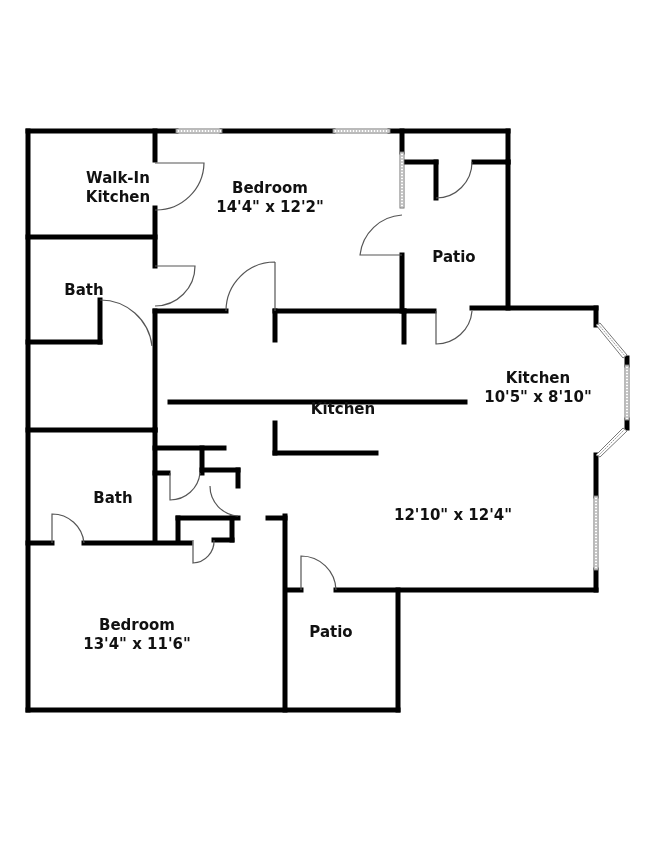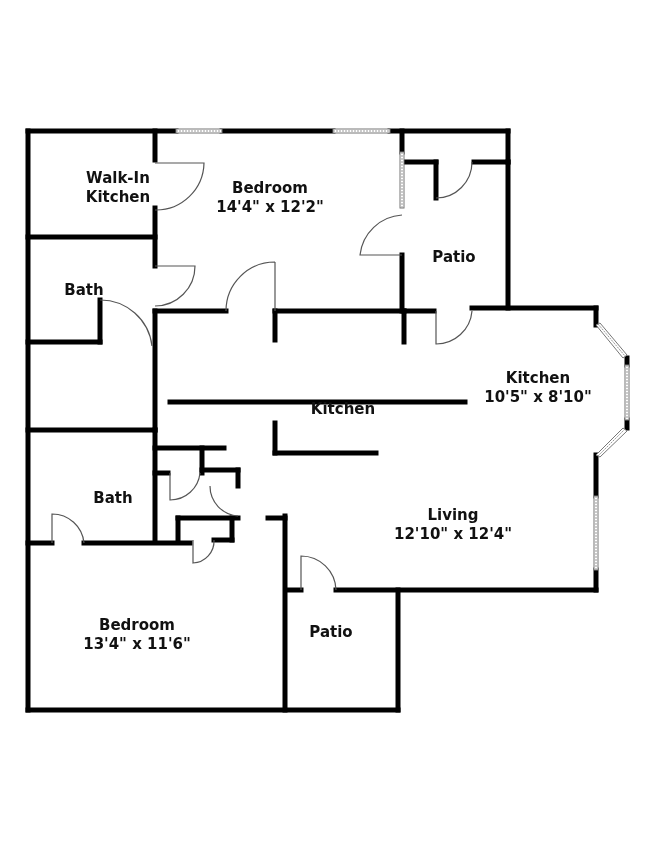--- a/index.html
+++ b/index.html
@@ -143,21 +143,20 @@
 <div class="label" style="left:538px; top:369px;">
   <span class="dim">Kitchen</span>
   <span class="dim">10'5" x 8'10"</span>
 </div>
 
 <div class="label" style="left:113px; top:489px;">
   <span class="dim">Bath</span>
 </div>
 
 <div class="label" style="left:453px; top:506px;">
-  <span class="dim">Living</span>
   <span class="dim">12'10" x 12'4"</span>
 </div>
 
 <div class="label" style="left:137px; top:616px;">
   <span class="dim">Bedroom</span>
   <span class="dim">13'4" x 11'6"</span>
 </div>
 
 <div class="label" style="left:331px; top:623px;">
   <span class="dim">Patio</span>

